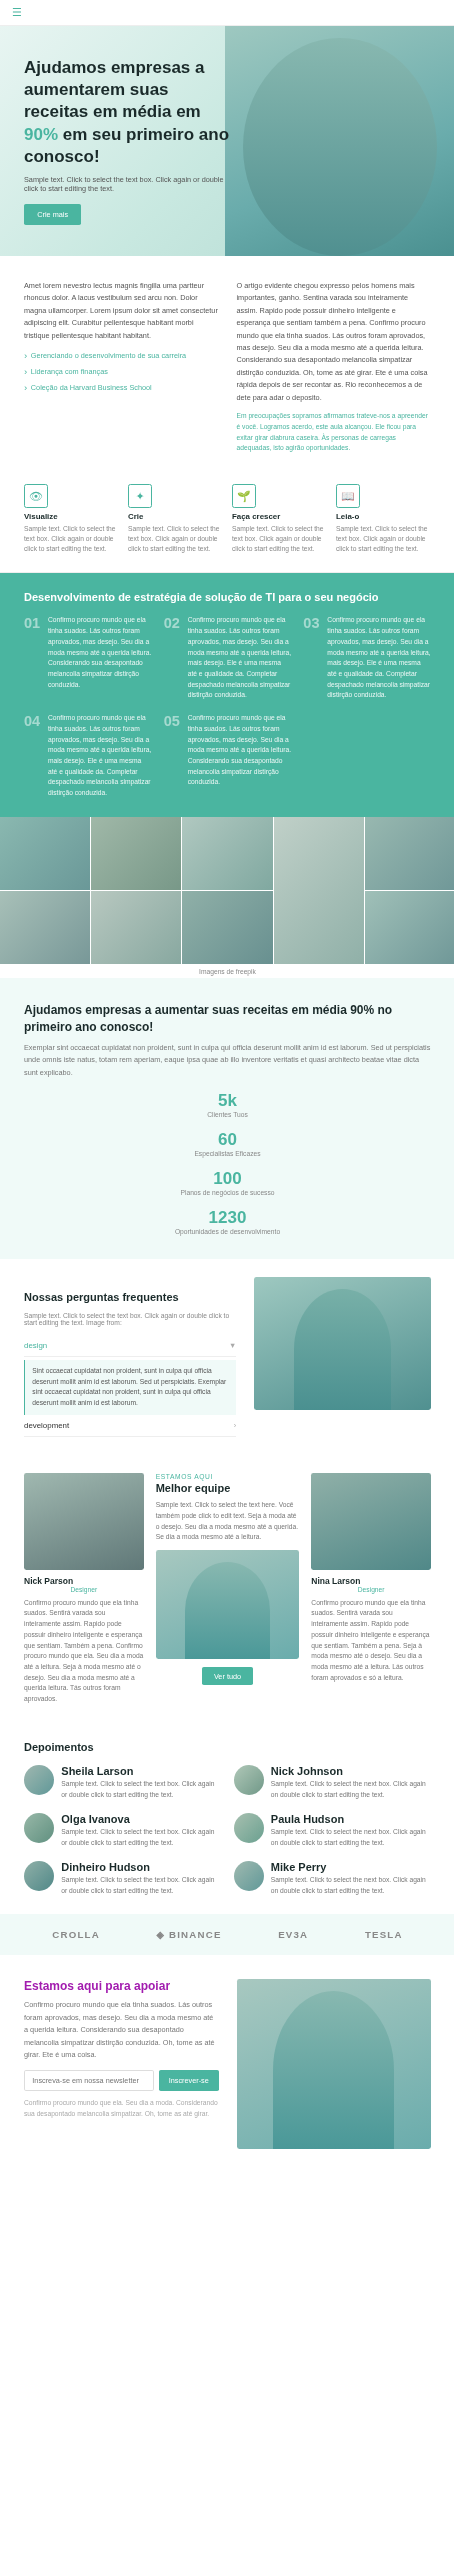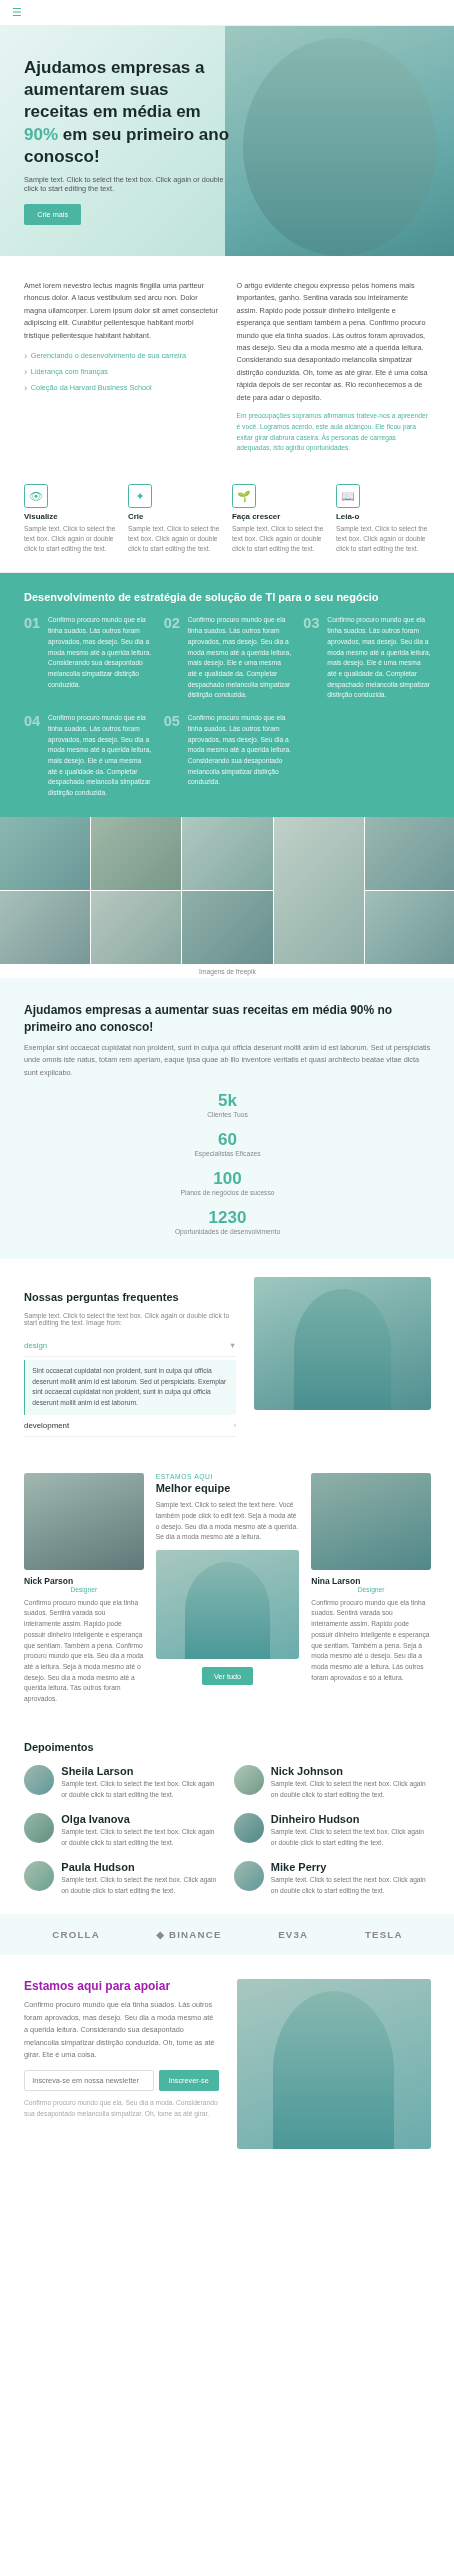--- a/index.html
+++ b/index.html
@@ -325,31 +325,31 @@
       </div>
     </div>
     <div class="testimonial-card">
       <div class="testimonial-avatar av3"></div>
       <div class="testimonial-content">
         <div class="testimonial-name">Olga Ivanova</div>
         <div class="testimonial-text">Sample text. Click to select the text box. Click again or double click to start editing the text.</div>
       </div>
     </div>
     <div class="testimonial-card">
+      <div class="testimonial-avatar av4"></div>
+      <div class="testimonial-content">
+        <div class="testimonial-name">Paula Hudson</div>
+        <div class="testimonial-text">Sample text. Click to select the next box. Click again on double click to start editing the text.</div>
+      </div>
+    </div>
+    <div class="testimonial-card">
       <div class="testimonial-avatar av5"></div>
       <div class="testimonial-content">
         <div class="testimonial-name">Dinheiro Hudson</div>
         <div class="testimonial-text">Sample text. Click to select the text box. Click again or double click to start editing the text.</div>
-      </div>
-    </div>
-    <div class="testimonial-card">
-      <div class="testimonial-avatar av4"></div>
-      <div class="testimonial-content">
-        <div class="testimonial-name">Paula Hudson</div>
-        <div class="testimonial-text">Sample text. Click to select the next box. Click again on double click to start editing the text.</div>
       </div>
     </div>
     <div class="testimonial-card">
       <div class="testimonial-avatar av6"></div>
       <div class="testimonial-content">
         <div class="testimonial-name">Mike Perry</div>
         <div class="testimonial-text">Sample text. Click to select the next box. Click again on double click to start editing the text.</div>
       </div>
     </div>
   </div>

